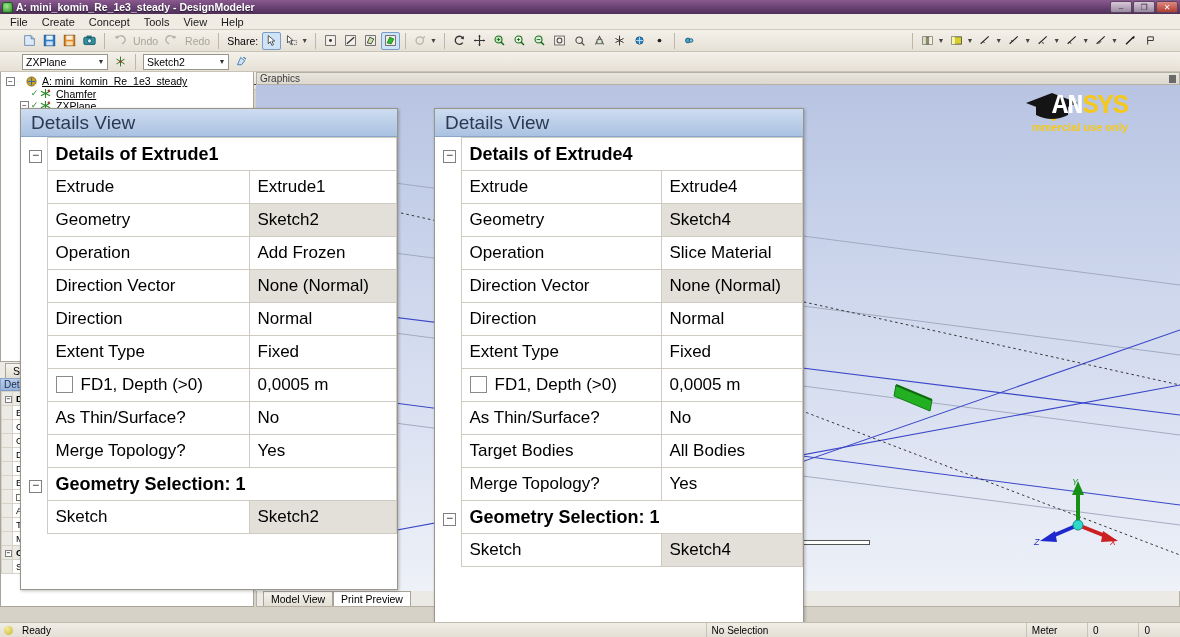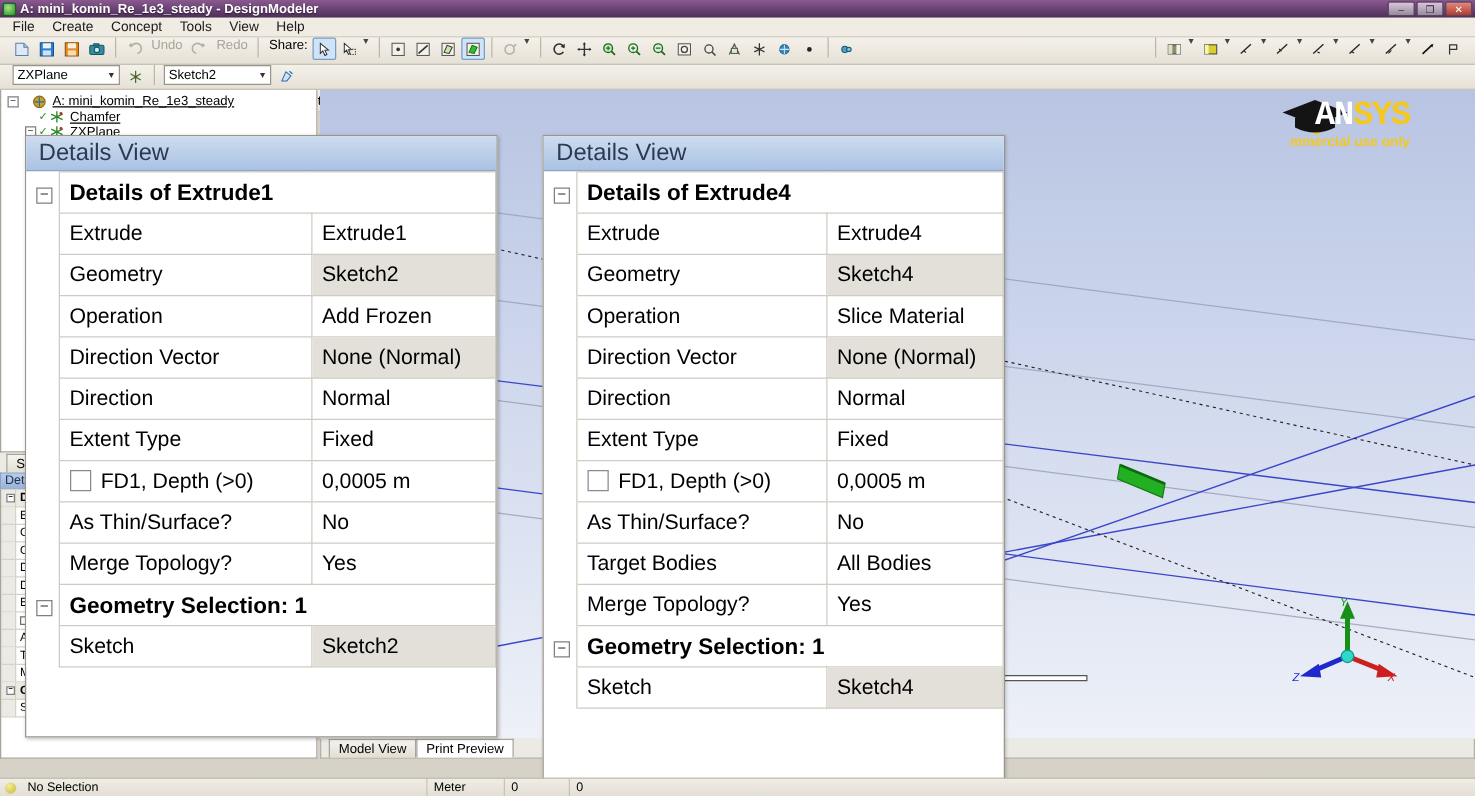--- a/index.html
+++ b/index.html
@@ -41,21 +41,21 @@
   #menubar{
     height:16px; background:#f0ece4; border-bottom:1px solid #cfc9bd;
     display:flex; align-items:center; padding-left:4px; gap:2px;
   }
   #menubar .mi{ padding:11px 6px; font-size:11px; color:#1a1a1a; }
 
   
   .tbar{
     background:linear-gradient(180deg,#f4f1ea,#e6e1d6);
     border-bottom:1px solid #c9c3b6;
-    display:flex; align-items:flex-start; padding:0 8px; gap:1px;
+    display:flex; align-items:center; padding:0 20px; gap:1px;
   }
   #tb1{ height:22px; }
   #tb2{ height:20px; }
   #tb3{ height:18px; }
   .sep{ width:1px; height:16px; background:#bdb7aa; margin:0 4px; flex:none; }
   .tbtn{
     width:19px;height:18px; display:flex;align-items:center;justify-content:center;
     border:1px solid transparent; border-radius:2px; flex:none;
   }
   .tbtn.sel{ border-color:#7a9cc6; background:#d0e4f8; }
@@ -829,20 +829,24 @@
               <td class="exp"></td>
               <td class="k">Sketch</td>
               <td class="v">Sketch4</td>
             </tr>
           </tbody>
       </table>
     </div>
   </div>
 
   <div id="gfxwrap">
+    <div id="gfxhdr">
+      <span>Graphics</span>
+      <span class="pin"></span>
+    </div>
 
     <div id="viewport">
 
       <svg width="924" height="500" style="position:absolute;left:0;top:0">
         <g stroke="#9aa2b8" stroke-width="1" fill="none" opacity=".85">
           <path d="M0 80 L924 200"></path>
           <path d="M0 150 L924 270"></path>
           <path d="M0 230 L924 350"></path>
           <path d="M0 320 L924 440"></path>
         </g>
@@ -1054,17 +1058,18 @@
             <td class="val sh">Sketch4</td>
           </tr>
         </tbody>
     </table>
   </div>
 
 </div>
 
 <div id="statusbar">
   <span class="ok"></span>
+  <span class="cell" style="width:700px;border-right:1px solid #c9c3b6">Ready</span>
   <span class="cell" style="width:325px">No Selection</span>
   <span class="cell" style="width:62px">Meter</span>
   <span class="cell" style="width:52px">0</span>
   <span class="cell" style="width:41px;border-right:none">0</span>
 </div>
 
 </body></html>

